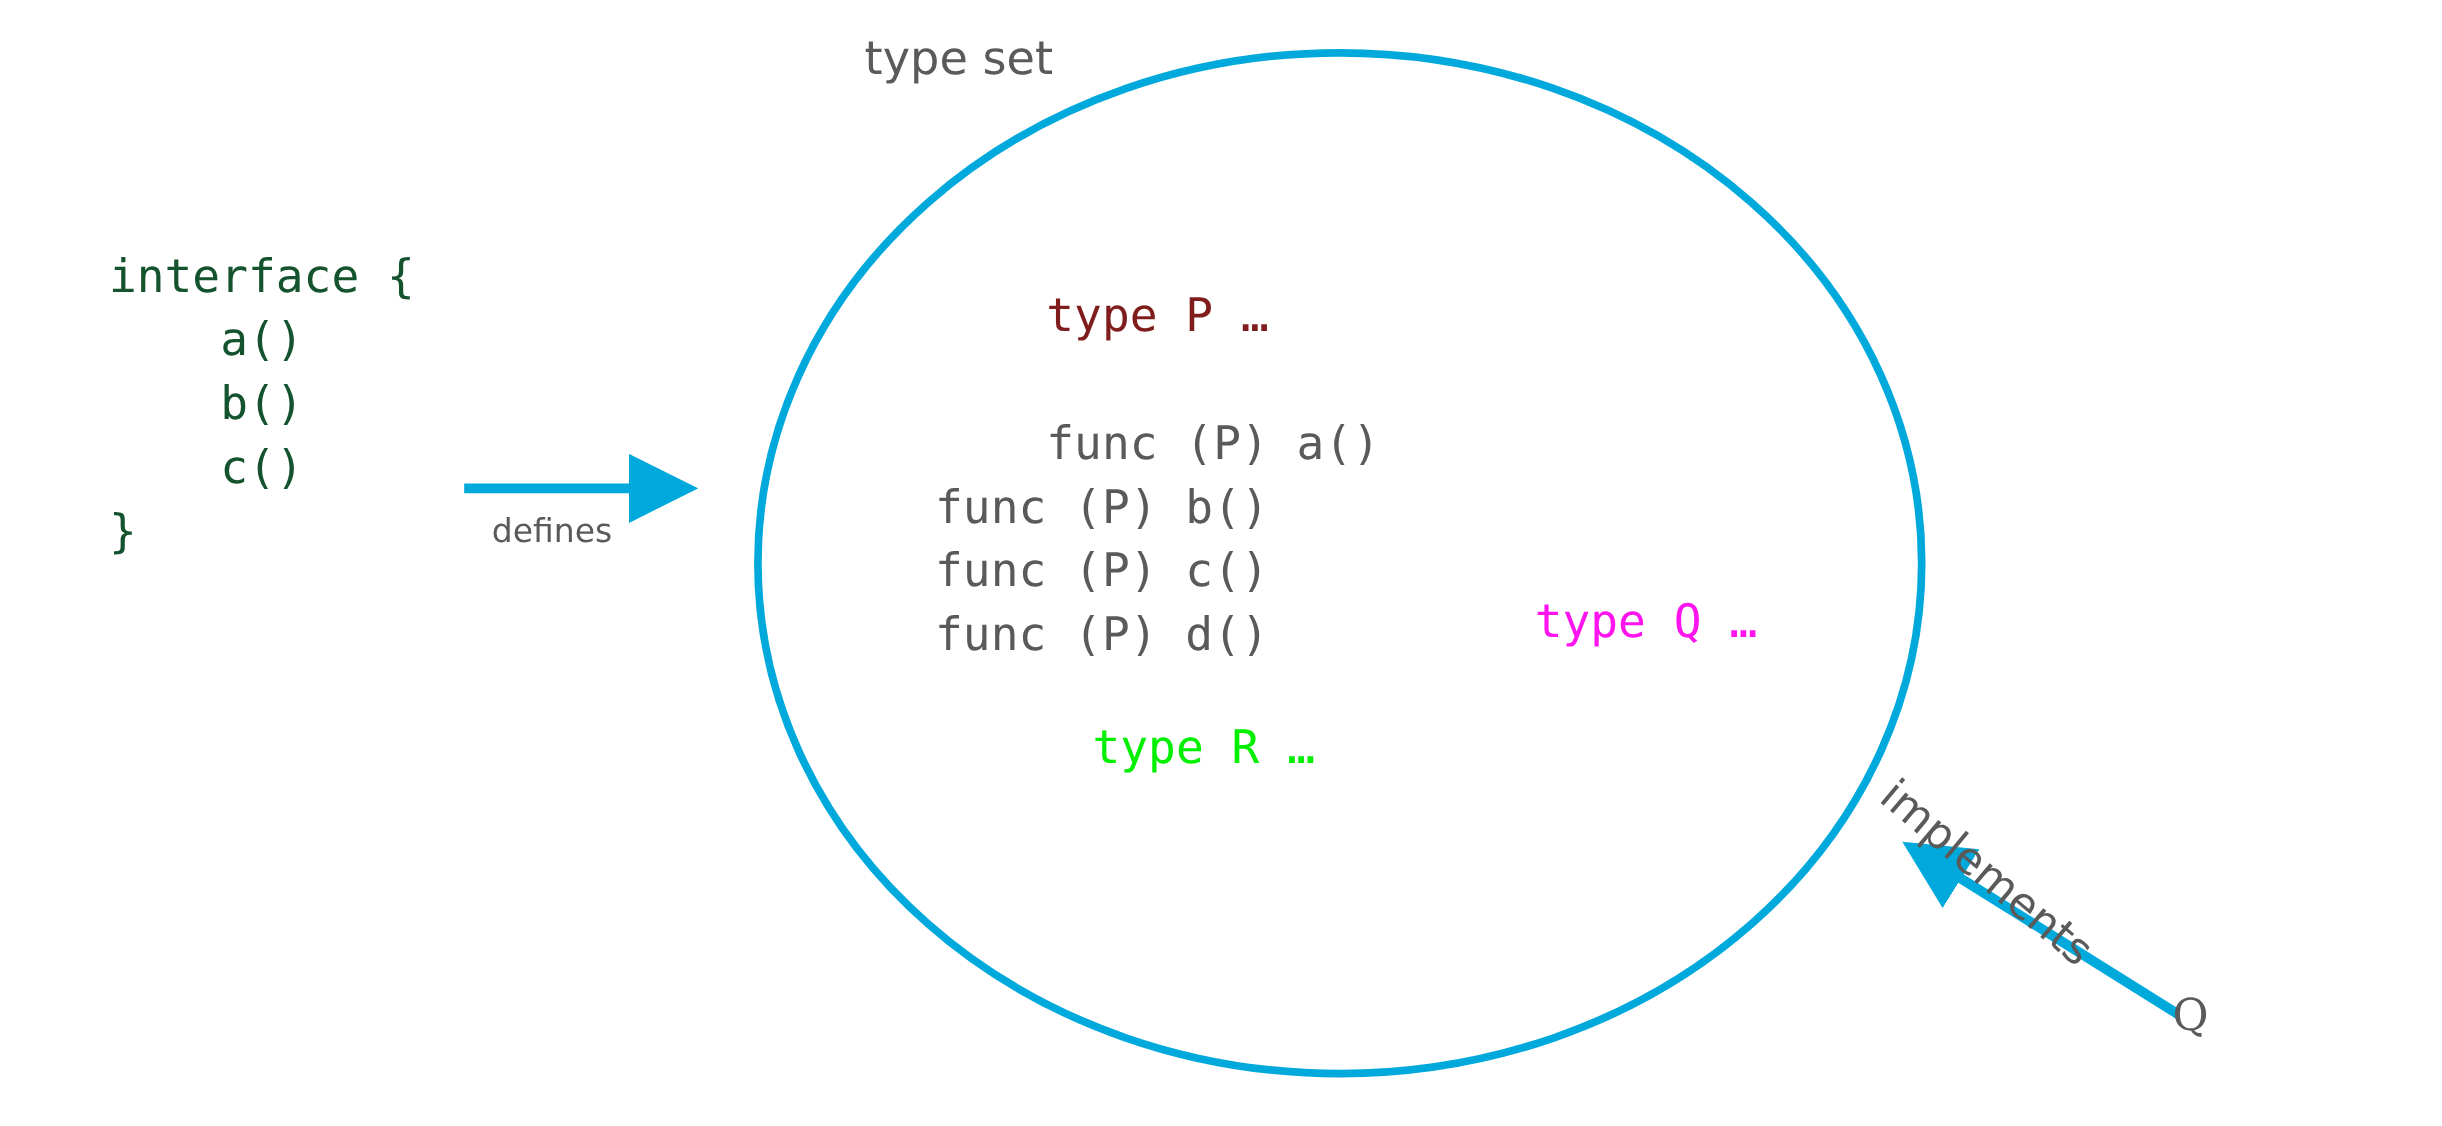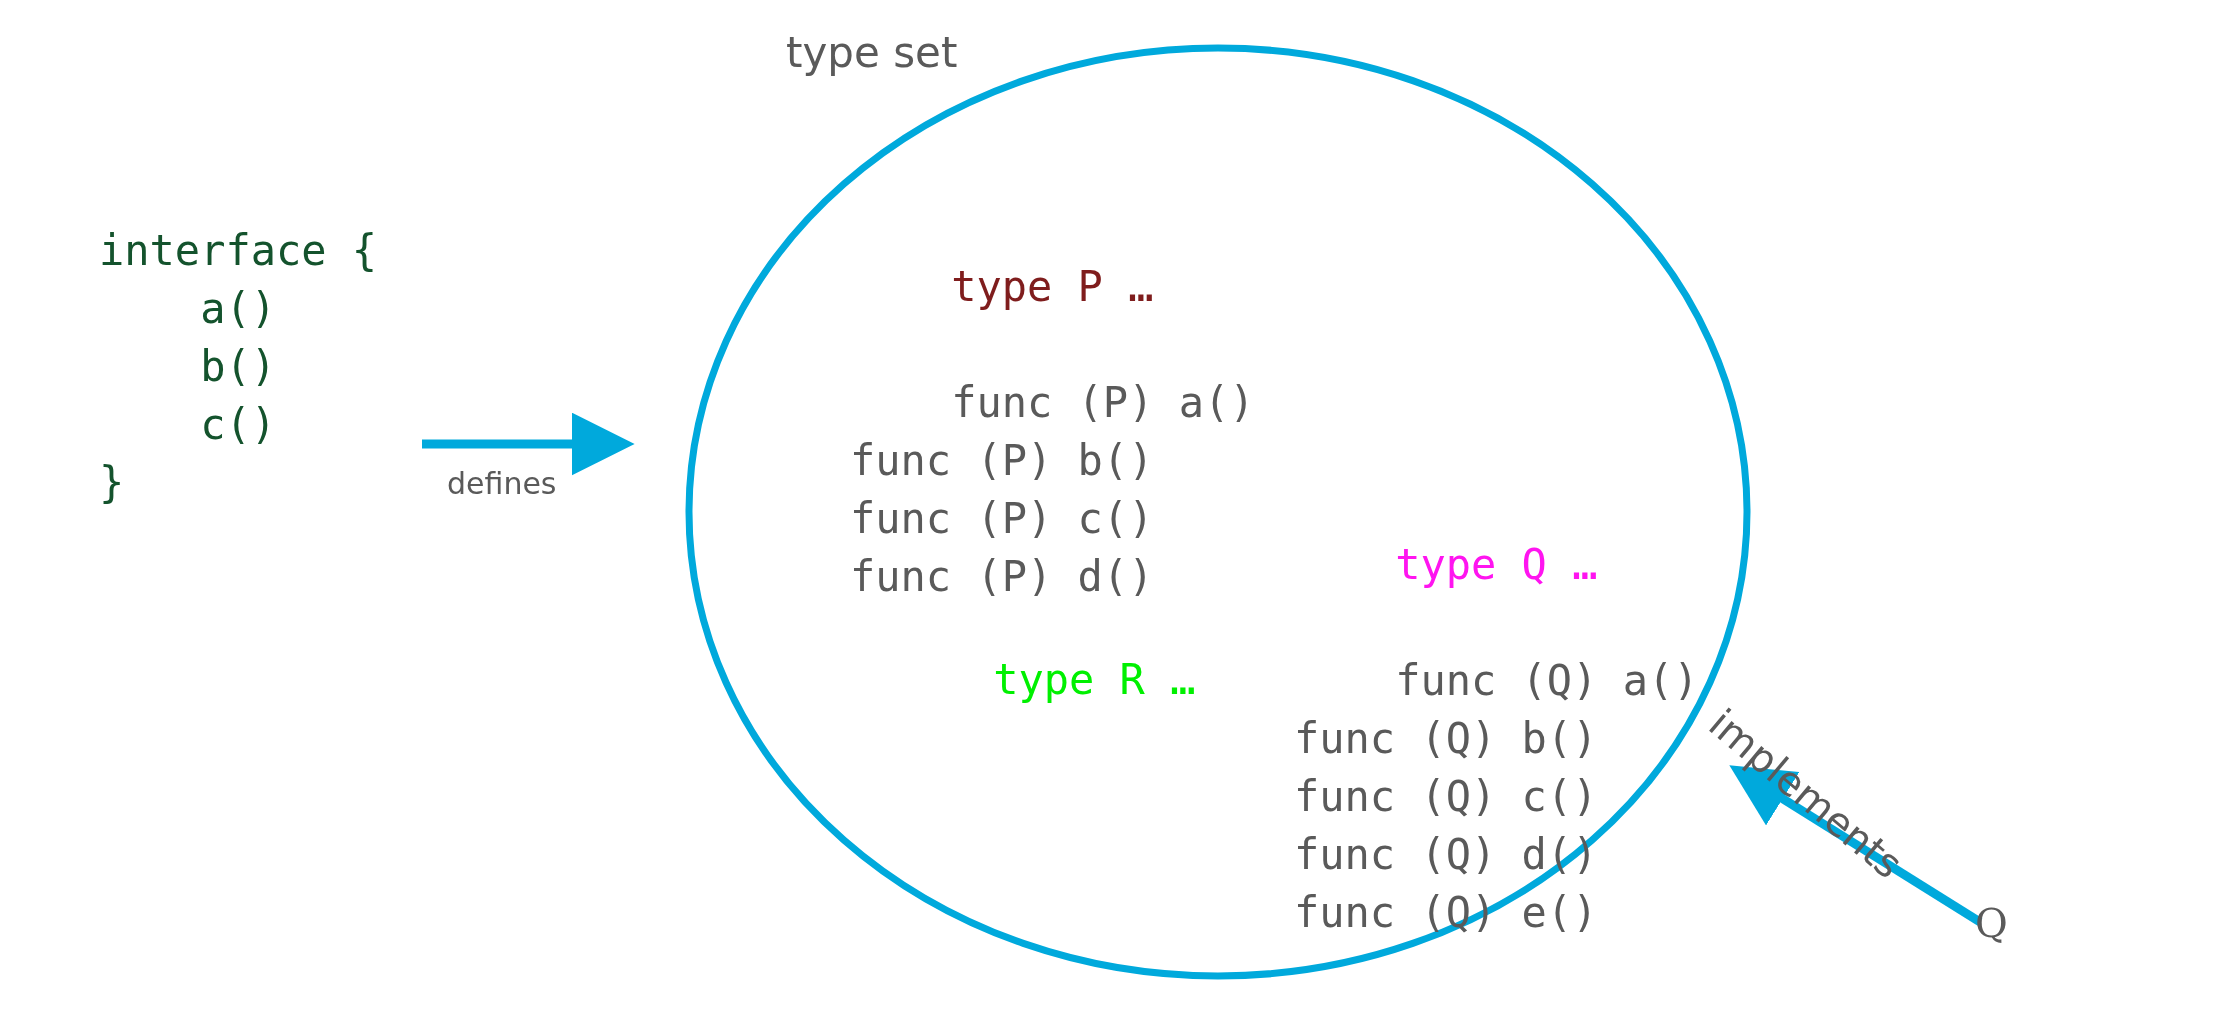--- a/index.html
+++ b/index.html
@@ -133,25 +133,20 @@
   <div class="code" id="type-p-block">
     <span class="kw-p">type P …</span><br>
     <span>func (P) a()
 func (P) b()
 func (P) c()
 func (P) d()</span>
   </div>
 
   <div class="code" id="type-q-block">
     <span class="kw-q">type Q …</span><br>
-    <span>func (Q) a()
-func (Q) b()
-func (Q) c()
-func (Q) d()
-func (Q) e()</span>
   </div>
 
   <div class="code" id="type-r-block">
     <span class="kw-r">type R …</span>
   </div>
 
   <div class="label" id="implements-label">implements</div>
 
   <div class="label" id="q-label">Q</div>
 

